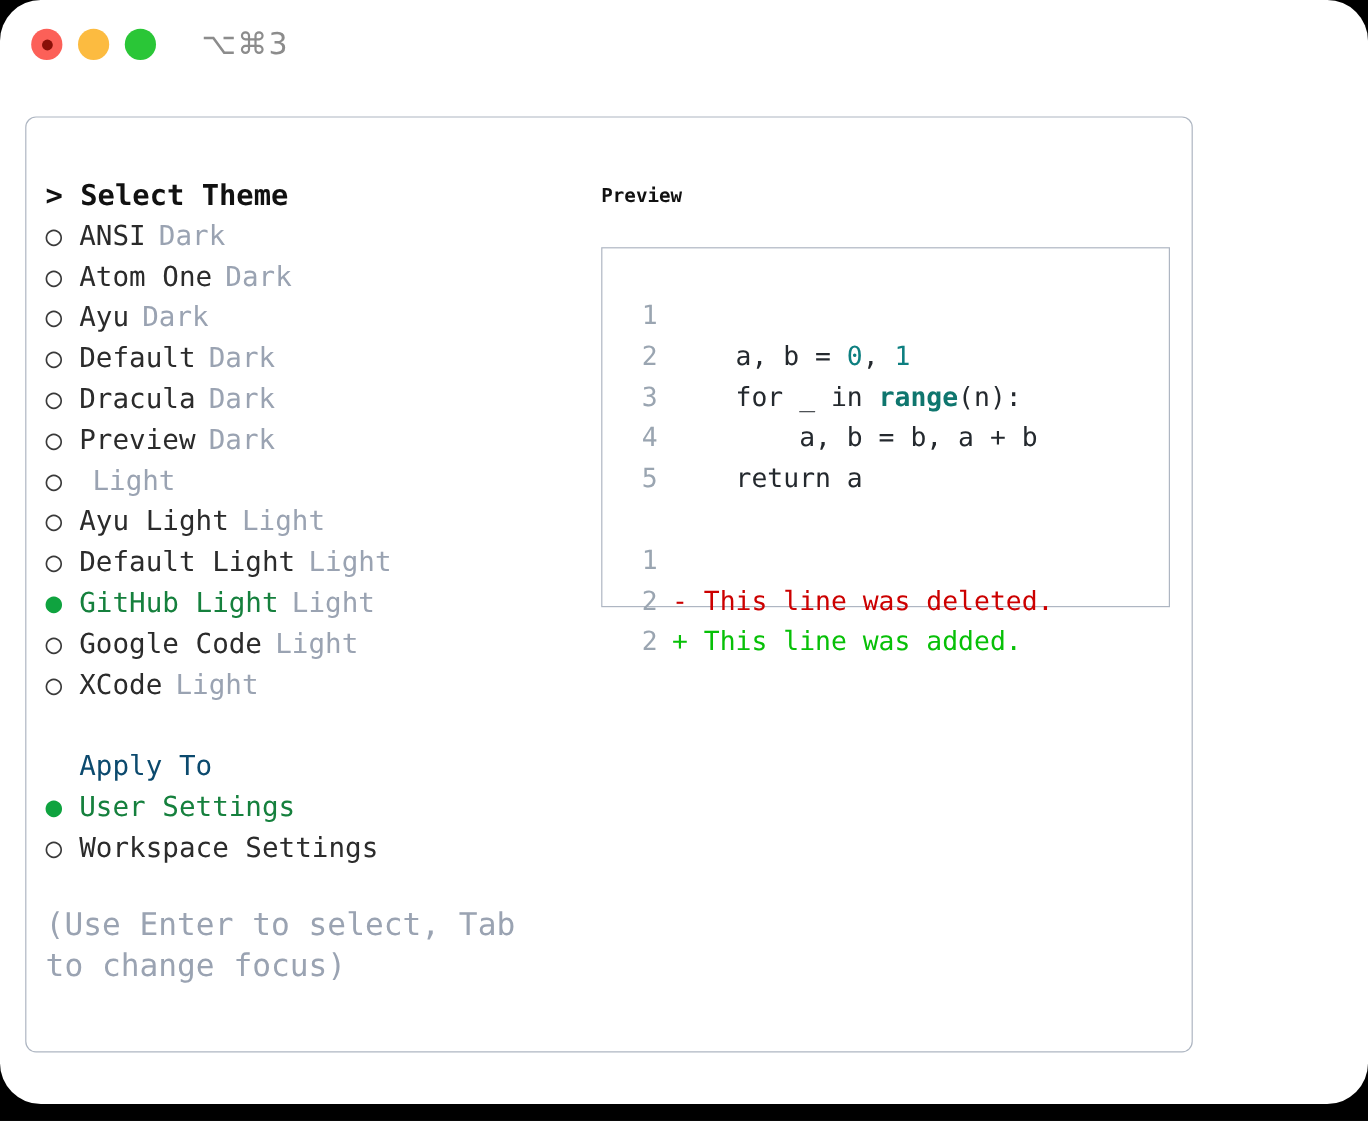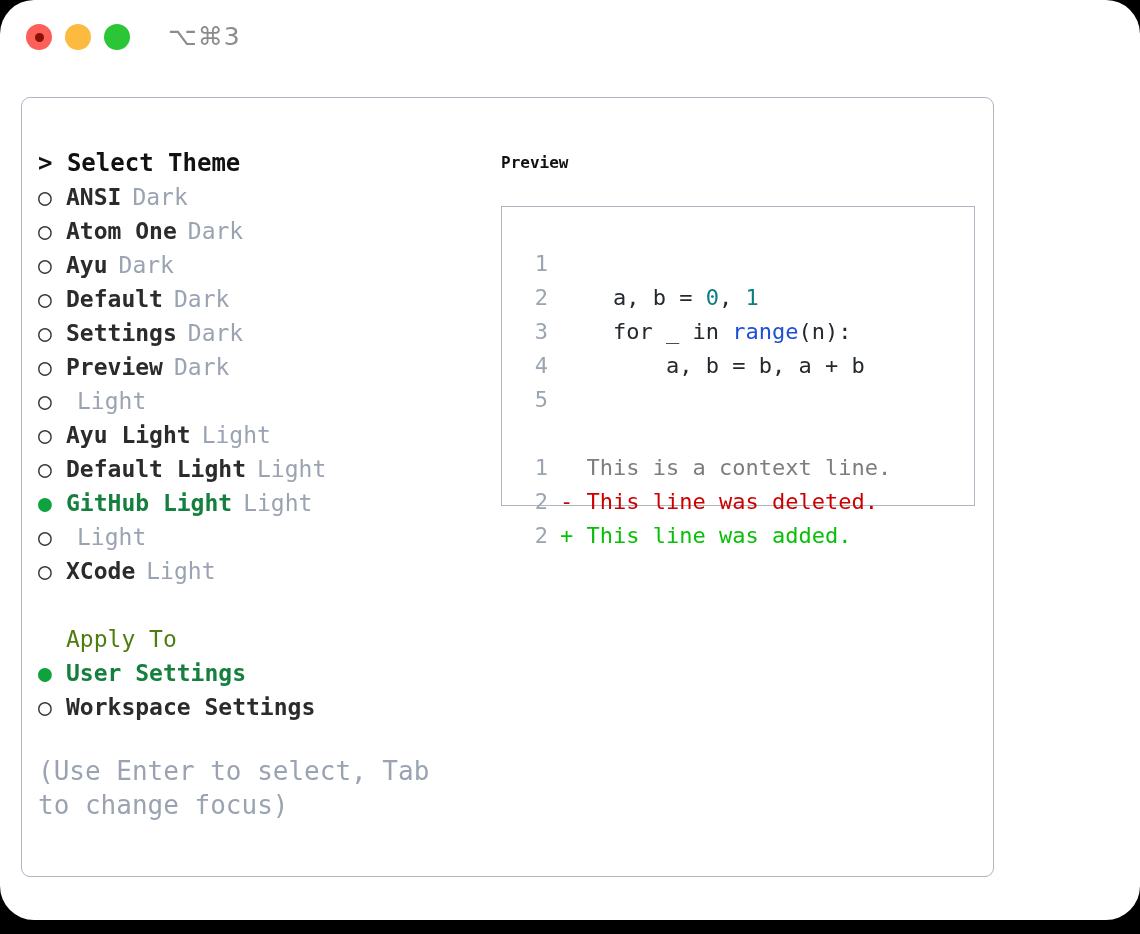--- a/index.html
+++ b/index.html
@@ -117,32 +117,32 @@
     white-space: pre;
   }
   .bullet {
     display: inline-block;
     width: 28px;
     flex: 0 0 28px;
     font-size: 23px;
     color: #3a3a3a;
   }
   .bullet.on { color: #0fa33f; }
-  .opt-label { color: #2b2b2b; font-weight: bold; }
+  .opt-label { color: #2b2b2b; }
   .opt.selected .opt-label { color: #15803d; }
   .opt-tag {
     color: #9aa3b2;
     padding-left: 11px;
   }
 
   .spacer-row { height: 34px; }
 
   .group-title {
     font-size: 23px;
-    color: #4d7c0f;
+    color: #0c4a6e;
     line-height: 34px;
     padding-left: 28px;
     white-space: pre;
   }
 
   .hint {
     margin-top: 30px;
     font-size: 26px;
     line-height: 34px;
     color: #9aa3b2;
@@ -187,21 +187,21 @@
     width: 28px;
     flex: 0 0 28px;
     text-align: right;
     color: #9aa5b1;
     padding-right: 12px;
   }
   .code-text { color: #24292e; }
 
   .tok-fn   { color: #9e1616; }
   .tok-num  { color: #0d7f80; }
-  .tok-bi   { color: #1d4ed8; }
+  .tok-bi   { color: #0f766e; font-weight: bold; }
   .tok-plain{ color: #24292e; }
 
   .blank-row { height: 34px; }
 
   .diff-ctx { color: #7d7d7d; }
   .diff-del { color: #cc0000; }
   .diff-add { color: #07c007; }
 </style>
 </head>
 <body>
@@ -222,27 +222,27 @@
 
       <div class="left-col">
 
         <div class="section-title">&gt; Select Theme</div>
 
         <div class="opt-list" id="theme-list">
             <div class="opt"><span class="bullet">○</span><span class="opt-label">ANSI</span><span class="opt-tag">Dark</span></div>
             <div class="opt"><span class="bullet">○</span><span class="opt-label">Atom One</span><span class="opt-tag">Dark</span></div>
             <div class="opt"><span class="bullet">○</span><span class="opt-label">Ayu</span><span class="opt-tag">Dark</span></div>
             <div class="opt"><span class="bullet">○</span><span class="opt-label">Default</span><span class="opt-tag">Dark</span></div>
-            <div class="opt"><span class="bullet">○</span><span class="opt-label">Settings</span><span class="opt-tag">Dark</span></div>
+            <div class="opt"><span class="bullet">○</span><span class="opt-label">Dracula</span><span class="opt-tag">Dark</span></div>
             <div class="opt"><span class="bullet">○</span><span class="opt-label">Preview</span><span class="opt-tag">Dark</span></div>
             <div class="opt"><span class="bullet">○</span><span class="opt-tag">Light</span></div>
             <div class="opt"><span class="bullet">○</span><span class="opt-label">Ayu Light</span><span class="opt-tag">Light</span></div>
             <div class="opt"><span class="bullet">○</span><span class="opt-label">Default Light</span><span class="opt-tag">Light</span></div>
             <div class="opt selected"><span class="bullet on">●</span><span class="opt-label">GitHub Light</span><span class="opt-tag">Light</span></div>
-            <div class="opt"><span class="bullet">○</span><span class="opt-tag">Light</span></div>
+            <div class="opt"><span class="bullet">○</span><span class="opt-label">Google Code</span><span class="opt-tag">Light</span></div>
             <div class="opt"><span class="bullet">○</span><span class="opt-label">XCode</span><span class="opt-tag">Light</span></div>
           </div>
 
         <div class="spacer-row"></div>
 
         <div class="group-title">Apply To</div>
 
         <div class="opt-list" id="apply-list">
             <div class="opt selected"><span class="bullet on">●</span><span class="opt-label">User Settings</span></div>
             <div class="opt"><span class="bullet">○</span><span class="opt-label">Workspace Settings</span></div>
@@ -253,25 +253,25 @@
 
       <div class="right-col">
         <div class="preview-title">Preview</div>
 
         <div class="preview-box">
           <div id="code-block">
               <div class="code-line"><span class="lineno">1</span></div>
               <div class="code-line"><span class="lineno">2</span><span class="code-text"><span class="tok-plain">    a, b = </span><span class="tok-num">0</span><span class="tok-plain">, </span><span class="tok-num">1</span></span></div>
               <div class="code-line"><span class="lineno">3</span><span class="code-text"><span class="tok-plain">    for _ in </span><span class="tok-bi">range</span><span class="tok-plain">(n):</span></span></div>
               <div class="code-line"><span class="lineno">4</span><span class="code-text"><span class="tok-plain">        a, b = b, a + b</span></span></div>
-              <div class="code-line"><span class="lineno">5</span></div>
+              <div class="code-line"><span class="lineno">5</span><span class="code-text"><span class="tok-plain">    return a</span></span></div>
             </div>
           <div class="blank-row"></div>
           <div id="diff-block">
-              <div class="code-line"><span class="lineno">1</span><span class="diff-ctx">  This is a context line.</span></div>
+              <div class="code-line"><span class="lineno">1</span></div>
               <div class="code-line"><span class="lineno">2</span><span class="diff-del">- This line was deleted.</span></div>
               <div class="code-line"><span class="lineno">2</span><span class="diff-add">+ This line was added.</span></div>
             </div>
         </div>
       </div>
 
     </div>
   </div>
 </div>
 

